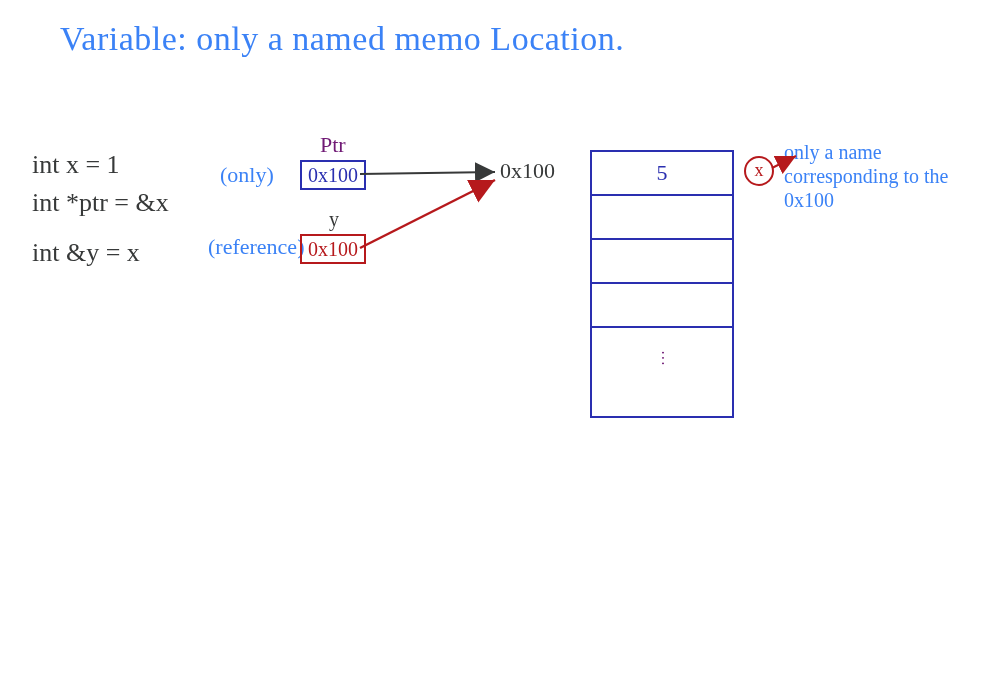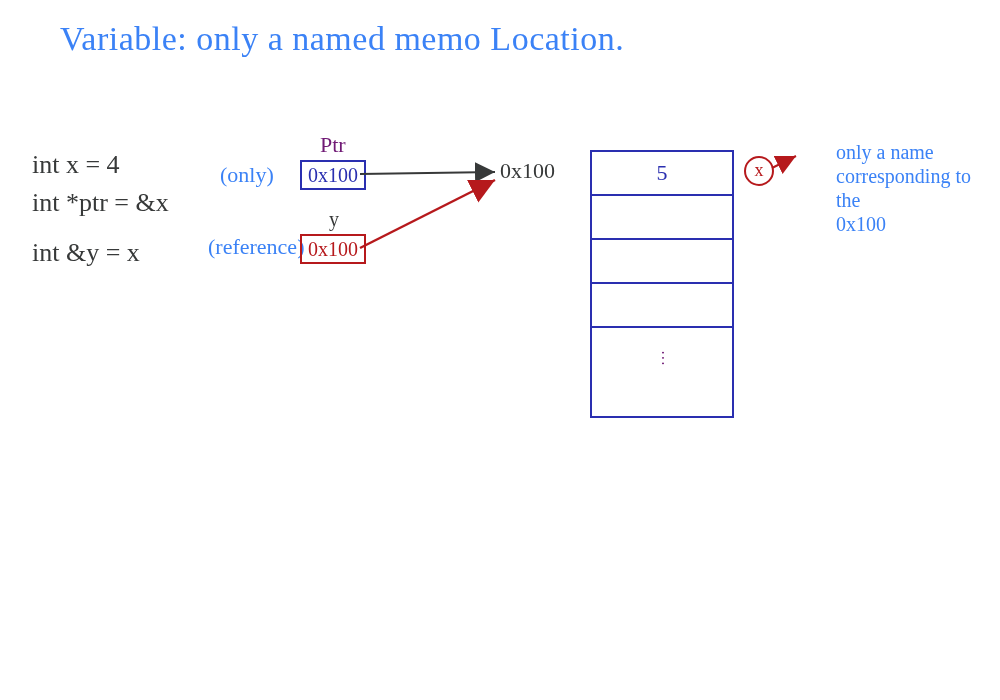--- a/index.html
+++ b/index.html
@@ -17,21 +17,21 @@
   .memrow{height:42px;border-bottom:2px solid #2a2fb0;text-align:center;font-size:22px;color:#2a2fb0;line-height:42px}
   .memrow.last{border-bottom:none}
   svg{position:absolute;top:0;left:0;pointer-events:none}
   .circ{border:2px solid #b6191c;border-radius:50%;width:26px;height:26px;text-align:center;font-size:18px;line-height:24px;color:#b6191c}
 </style>
 </head>
 <body>
 
 <div class="abs red title" style="left:60px;top:20px">Variable: only a named memo Location.</div>
 
-<div class="abs black code" style="left:32px;top:150px">int x = 4</div>
+<div class="abs black code" style="left:32px;top:150px">int x = 1</div>
 <div class="abs black code" style="left:32px;top:188px">int *ptr = &amp;x</div>
 <div class="abs black code" style="left:32px;top:238px">int &amp;y = x</div>
 
 <div class="abs blue lbl" style="left:320px;top:132px">Ptr</div>
 <div class="abs red lbl" style="left:220px;top:162px">(only)</div>
 <div class="abs box blue" style="left:300px;top:160px;border-color:#2a2fb0;color:#2a2fb0">0x100</div>
 
 <div class="abs black small" style="left:329px;top:208px">y</div>
 <div class="abs red lbl" style="left:208px;top:234px">(reference)</div>
 <div class="abs box red" style="left:300px;top:234px;border-color:#b6191c;color:#b6191c">0x100</div>
@@ -43,21 +43,21 @@
   <div class="memrow"></div>
   <div class="memrow"></div>
   <div class="memrow"></div>
   <div class="memrow last" style="height:88px"></div>
 </div>
 
 <div class="abs blue" style="left:655px;top:350px;font-size:16px;line-height:14px;writing-mode:vertical-rl">···</div>
 
 <div class="abs circ" style="left:744px;top:156px">x</div>
 
-<div class="abs red" style="left:836px;top:140px;font-size:20px;line-height:24px">
+<div class="abs red" style="left:784px;top:140px;font-size:20px;line-height:24px">
   <div>only a name</div>
   <div>corresponding to the</div>
   <div>0x100</div>
 </div>
 
 <svg width="1000" height="700">
   <defs>
     <marker id="ahBlack" markerWidth="12" markerHeight="12" refX="10" refY="5" orient="auto">
       <path d="M0,0 L10,5 L0,10 z" fill="#373939"></path>
     </marker>

